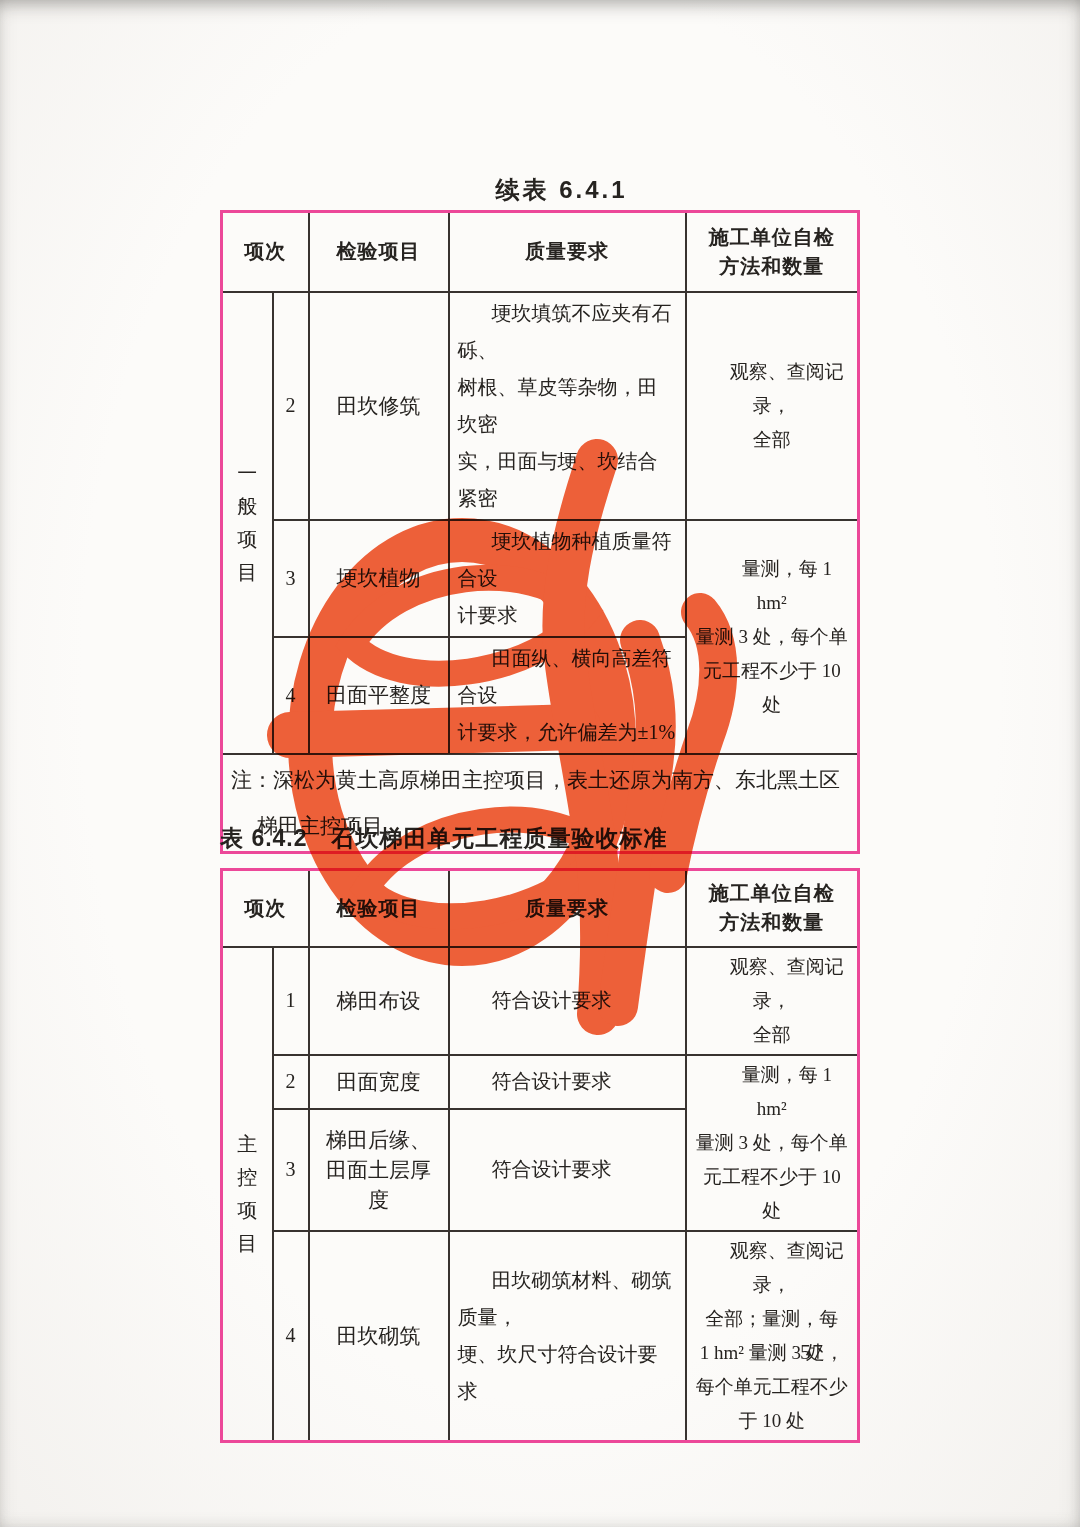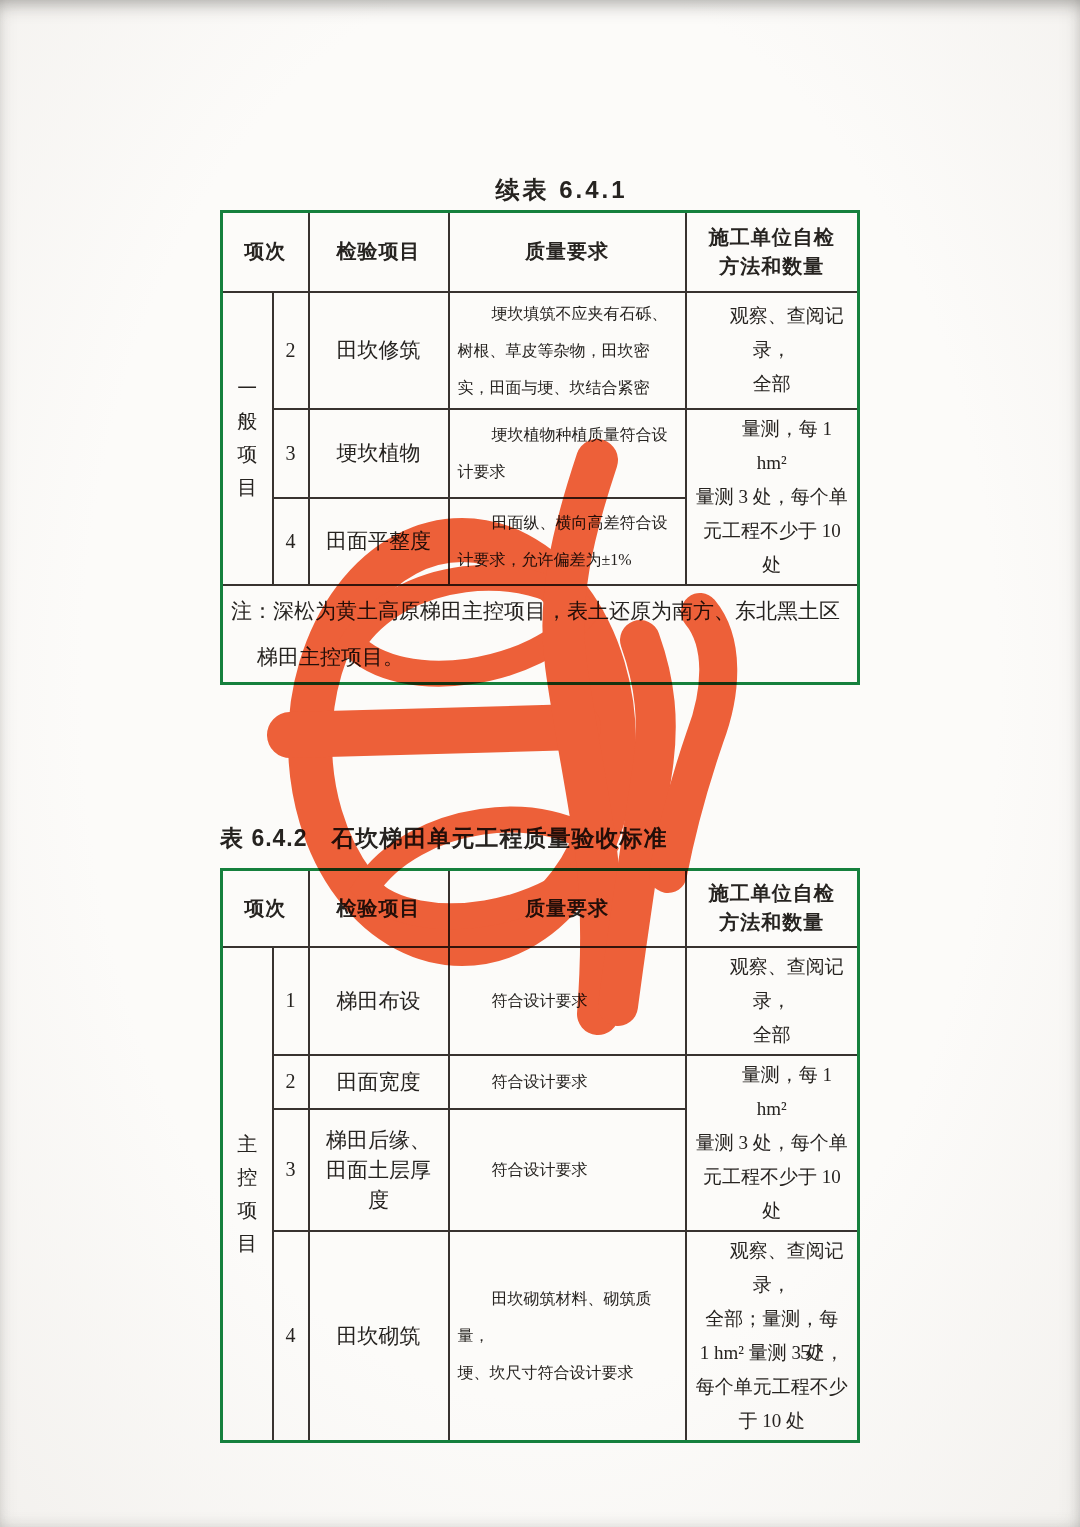--- a/index.html
+++ b/index.html
@@ -29,34 +29,34 @@
   }
 
   table.doc-table{
     position:absolute;left:220px;border-collapse:collapse;table-layout:fixed;
     width:637px;
   }
   table.doc-table td{
     border:2px solid #383330;vertical-align:middle;
     padding:2px 8px;overflow:hidden;
   }
-  table.doc-table{border:3px solid #15803d;}
+  table.doc-table{border:3px solid #ec4899;}
   .pre{white-space:pre-line;}
   td.hdr{
     font-family:"Liberation Sans","DejaVu Sans",sans-serif;
     font-weight:700;font-size:20px;line-height:29px;text-align:center;
     letter-spacing:1px;
   }
   td.grp{
     font-family:"Liberation Sans","DejaVu Sans",sans-serif;
     font-weight:400;font-size:20px;line-height:33px;text-align:center;padding:2px 4px;
   }
   td.num{text-align:center;font-size:20px;}
   td.item{text-align:center;font-size:21px;line-height:30px;padding:2px 4px;}
-  td.req{text-align:left;font-size:16px;line-height:37px;text-indent:34px;padding:4px 10px;}
+  td.req{text-align:left;font-size:20px;line-height:37px;text-indent:34px;padding:4px 10px;}
   td.mth{text-align:center;font-size:19px;line-height:34px;text-indent:30px;padding:4px 8px;}
   td.notecell{padding:8px 10px;vertical-align:top;}
   .hang{
     margin:0;font-size:21px;line-height:46px;
     padding-left:26px;text-indent:-26px;
   }
 
   .para{
     position:absolute;left:220px;top:658px;width:648px;
     font-size:27px;line-height:39.5px;

